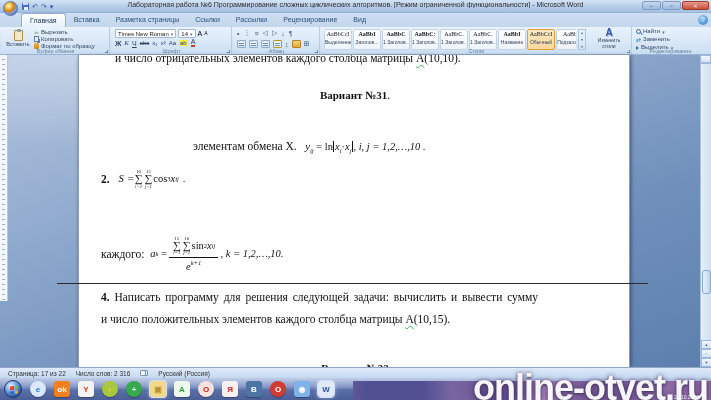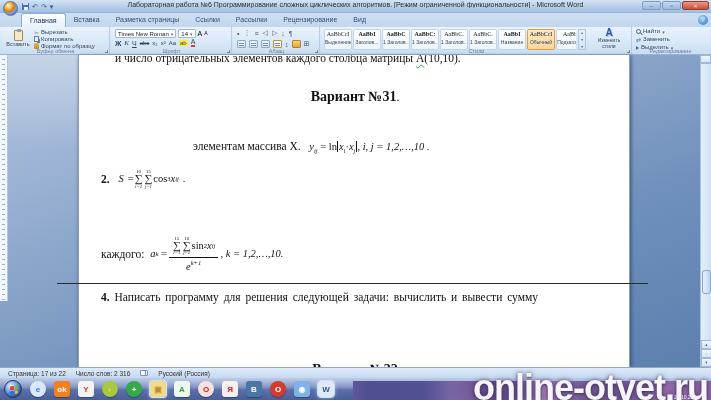--- a/index.html
+++ b/index.html
@@ -105,21 +105,21 @@
       linear-gradient(160deg,#b3c5e0 0%, #8fa9cd 35%, #7191bc 65%, #5c7fae 100%); }
   .vruler { position:absolute; left:0; top:0; width:8px; height:246px; background:#f2f7fc; border-right:1px solid #b5c8de;
     background-image:repeating-linear-gradient(180deg, transparent 0 4px, #9ab0cc 4px 5px); background-size:3px 100%; background-repeat:no-repeat; background-position:2px 0; }
   .hruler { position:absolute; left:78px; top:0; width:552px; height:5px; background:#e9f2fb; opacity:.9;
     background-image:repeating-linear-gradient(90deg, transparent 0 5px, #8fa8c8 5px 6px); background-size:100% 2px; background-repeat:no-repeat; background-position:0 3px; }
   .page { position:absolute; left:78px; top:0; width:552px; height:312px; background:#fff; overflow:hidden;
     box-shadow:2px 0 3px rgba(25,45,80,.35), 0 2px 3px rgba(25,45,80,.35); border-left:1px solid #8d9db8; border-right:1px solid #8d9db8;
     font-family:"Liberation Serif", serif; color:#111; }
   .dtext { position:absolute; font-size:11.5px; line-height:1.25; }
   .marked { text-decoration:underline wavy #3faf46 1px; text-underline-offset:2px; }
-  .variant { font-weight:bold; font-size:14px; }
+  .variant { font-weight:bold; font-size:11px; }
   sub.fs, sup.fs { font-size:6.5px; font-style:italic; font-family:"Liberation Serif",serif; }
   .it { font-style:italic; }
   .abs { border-left:0.9px solid #111; border-right:0.9px solid #111; padding:0 1px; }
   .sum { display:inline-flex; flex-direction:column; align-items:center; line-height:1; vertical-align:-6px; margin:0 1px; }
   .sum .lim { font-size:4.8px; font-style:italic; line-height:1.1; }
   .sum .sg { font-size:11px; line-height:0.85; font-style:normal; }
   .frac { display:inline-flex; flex-direction:column; align-items:center; vertical-align:-12px; margin:0 2px; }
   .frac .num { display:inline-flex; align-items:center; padding:0 3px 1px; }
   .frac .den { border-top:1px solid #111; align-self:stretch; text-align:center; padding-top:1px; }
   .divider { position:absolute; left:57px; top:228px; width:591px; height:0; border-top:1.2px solid #2a2a2a; }
@@ -382,21 +382,21 @@
 
       <div class="dtext" style="left:36px; top:-4px; width:500px;">
         <span>и число отрицательных элементов каждого столбца матрицы </span><span class="marked">А</span><span>(10,10).</span>
       </div>
 
       <div class="dtext" style="left:0; top:33px; width:552px; text-align:center;">
         <span class="variant">Вариант №31</span><span>.</span>
       </div>
 
       <div class="dtext" style="left:114px; top:84px; width:430px;">
-        <span>элементам массива X.</span>&nbsp;&nbsp;
+        <span>элементам обмена X.</span>&nbsp;&nbsp;
         <span class="it" style="font-size:10.5px">
           <span>y</span><sub class="fs">ij</sub>
           <span style="font-style:normal">= ln</span><span class="abs"><span>x</span><sub class="fs">i</sub><span style="font-style:normal">·</span><span>x</span><sub class="fs">j</sub></span><span>,  i, j = 1,2,…,10 .</span>
         </span>
       </div>
 
       <div class="dtext" style="left:22px; top:114px; width:514px; display:flex; align-items:center; word-spacing:1.5px;">
         <b>2.</b>&nbsp;&nbsp;
         <span class="it" style="font-size:10.5px; display:inline-flex; align-items:center;">
           <span>S</span>&nbsp;<span style="font-style:normal">=</span>
@@ -438,20 +438,23 @@
             </span>
             <span class="den"><span>e</span><sup class="fs">k+1</sup></span>
           </span>
           <span>,  k = 1,2,…,10.</span>
         </span>
       </div>
 
       <div class="dtext" style="left:22px; top:235px; width:514px; word-spacing:2px;">
         <b>4.</b>&nbsp;<span>Написать программу для решения следующей задачи: вычислить и вывести сумму</span>
       </div>
+      <div class="dtext" style="left:22px; top:257px; width:514px;">
+        <span>и число положительных элементов каждого столбца матрицы </span><span class="marked">А</span><span>(10,15).</span>
+      </div>
 
       <div class="dtext" style="left:0; top:306px; width:552px; text-align:center;">
         <span class="variant">Вариант №32</span>
       </div>
     </div>
 
     <div class="divider"></div>
 
     <div class="scroll">
       <div class="sbtn">▴</div>

